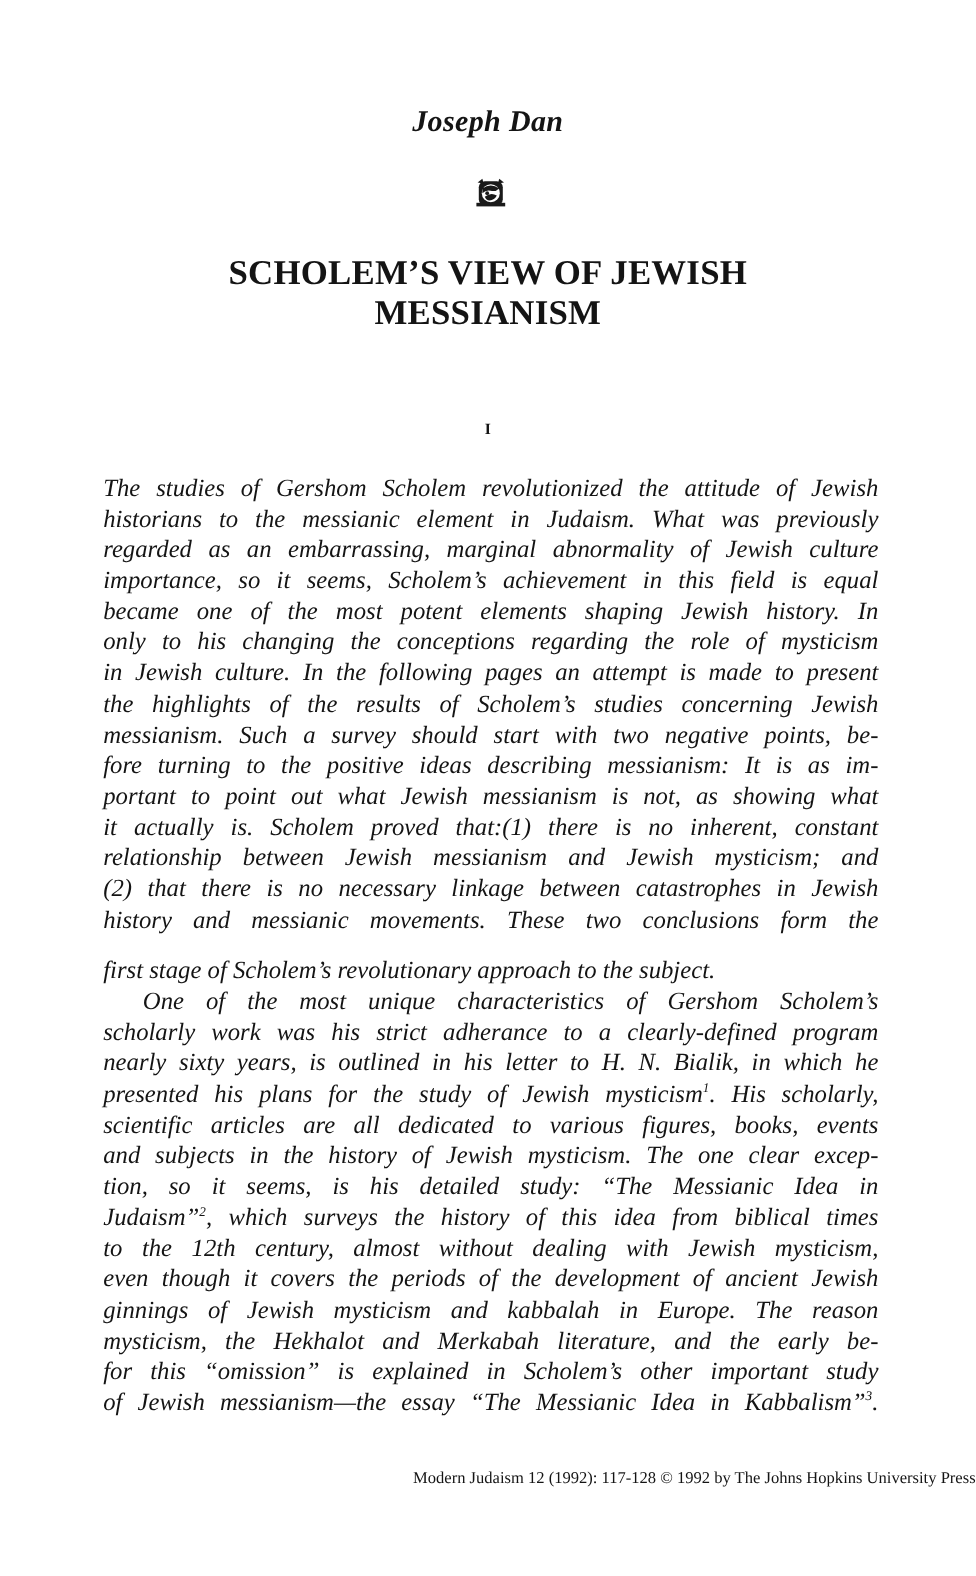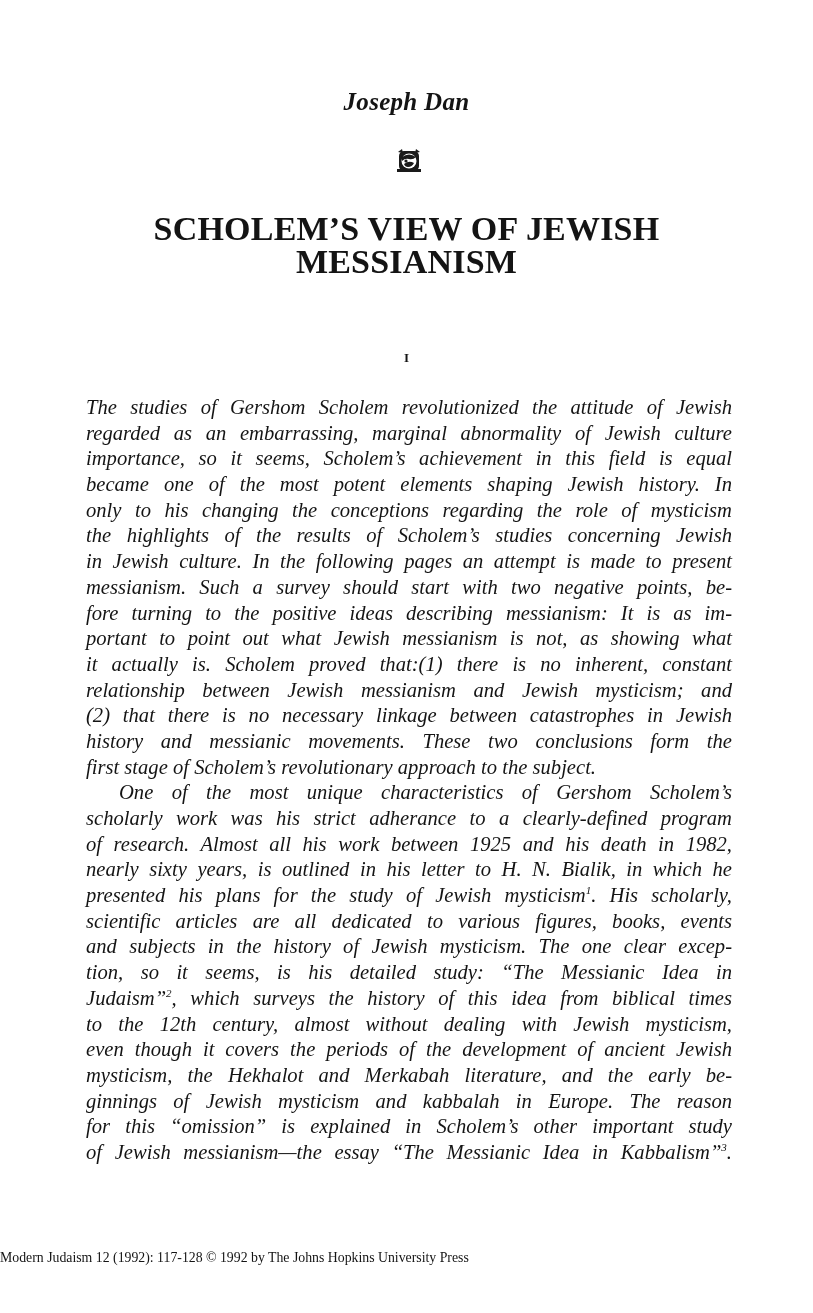--- a/index.html
+++ b/index.html
@@ -36,21 +36,21 @@
       left: 396px;
       width: 26px;
       height: 26px;
     }
     .title {
       position: absolute;
       top: 212px;
       left: 0; right: 0;
       text-align: center;
       font-weight: bold;
-      font-size: 34px;
+      font-size: 29px;
       line-height: 33px;
       letter-spacing: 0.2px;
     }
     .title span { display: block; }
     .section-num {
       position: absolute;
       top: 350px;
       left: 0; right: 0;
       text-align: center;
       font-size: 13px;
@@ -68,36 +68,36 @@
       display: block;
       height: 25.7px;
       white-space: nowrap;
       text-align: justify;
       text-align-last: justify;
       overflow: visible;
       font-style: italic;
     }
     .line.last {
       text-align-last: left;
+      margin-top: 17px;
     }
     .line.indent {
       padding-left: 33px;
     }
     sup {
       font-size: 11px;
       line-height: 0;
       vertical-align: 8px;
     }
     .footer {
       position: absolute;
       top: 1224px;
       left: 0; right: 0;
-      text-align: left;
+      text-align: right;
       font-size: 13.8px;
-      margin-top: 26px;
     }
   </style>
 </head>
 <body>
 
 <div class="page">
 
   <div class="author">Joseph Dan</div>
 
   <div class="ornament">
@@ -116,49 +116,49 @@
   <div class="title">
     <span>SCHOLEM’S VIEW OF JEWISH</span>
     <span>MESSIANISM</span>
   </div>
 
   <div class="section-num">I</div>
 
   <div class="body">
     <div>
       <span class="line">The studies of Gershom Scholem revolutionized the attitude of Jewish</span>
+      <span class="line">historians to the messianic element in Judaism. What was previously</span>
       <span class="line">regarded as an embarrassing, marginal abnormality of Jewish culture</span>
       <span class="line">importance, so it seems, Scholem’s achievement in this field is equal</span>
       <span class="line">became one of the most potent elements shaping Jewish history. In</span>
       <span class="line">only to his changing the conceptions regarding the role of mysticism</span>
+      <span class="line">in Jewish culture. In the following pages an attempt is made to present</span>
       <span class="line">the highlights of the results of Scholem’s studies concerning Jewish</span>
-      <span class="line">in Jewish culture. In the following pages an attempt is made to present</span>
       <span class="line">messianism. Such a survey should start with two negative points, be-</span>
       <span class="line">fore turning to the positive ideas describing messianism: It is as im-</span>
       <span class="line">portant to point out what Jewish messianism is not, as showing what</span>
       <span class="line">it actually is. Scholem proved that:(1) there is no inherent, constant</span>
       <span class="line">relationship between Jewish messianism and Jewish mysticism; and</span>
       <span class="line">(2) that there is no necessary linkage between catastrophes in Jewish</span>
       <span class="line">history and messianic movements. These two conclusions form the</span>
       <span class="line last">first stage of Scholem’s revolutionary approach to the subject.</span>
     </div>
     <div>
       <span class="line indent">One of the most unique characteristics of Gershom Scholem’s</span>
       <span class="line">scholarly work was his strict adherance to a clearly-defined program</span>
-      <span class="line">of research. Almost all his work between 1925 and his death in 1982,</span>
       <span class="line">nearly sixty years, is outlined in his letter to H. N. Bialik, in which he</span>
       <span class="line"><span>presented his plans for the study of Jewish mysticism</span><sup>1</sup><span>. His scholarly,</span></span>
       <span class="line">scientific articles are all dedicated to various figures, books, events</span>
       <span class="line">and subjects in the history of Jewish mysticism. The one clear excep-</span>
       <span class="line">tion, so it seems, is his detailed study: “The Messianic Idea in</span>
       <span class="line"><span>Judaism”</span><sup>2</sup><span>, which surveys the history of this idea from biblical times</span></span>
       <span class="line">to the 12th century, almost without dealing with Jewish mysticism,</span>
       <span class="line">even though it covers the periods of the development of ancient Jewish</span>
+      <span class="line">ginnings of Jewish mysticism and kabbalah in Europe. The reason</span>
       <span class="line">mysticism, the Hekhalot and Merkabah literature, and the early be-</span>
-      <span class="line">ginnings of Jewish mysticism and kabbalah in Europe. The reason</span>
       <span class="line">for this “omission” is explained in Scholem’s other important study</span>
       <span class="line"><span>of Jewish messianism—the essay “The Messianic Idea in Kabbalism”</span><sup>3</sup><span>.</span></span>
     </div>
   </div>
 
   <div class="footer">Modern Judaism 12 (1992): 117-128 © 1992 by The Johns Hopkins University Press</div>
 
 </div>
 
 </body></html>

